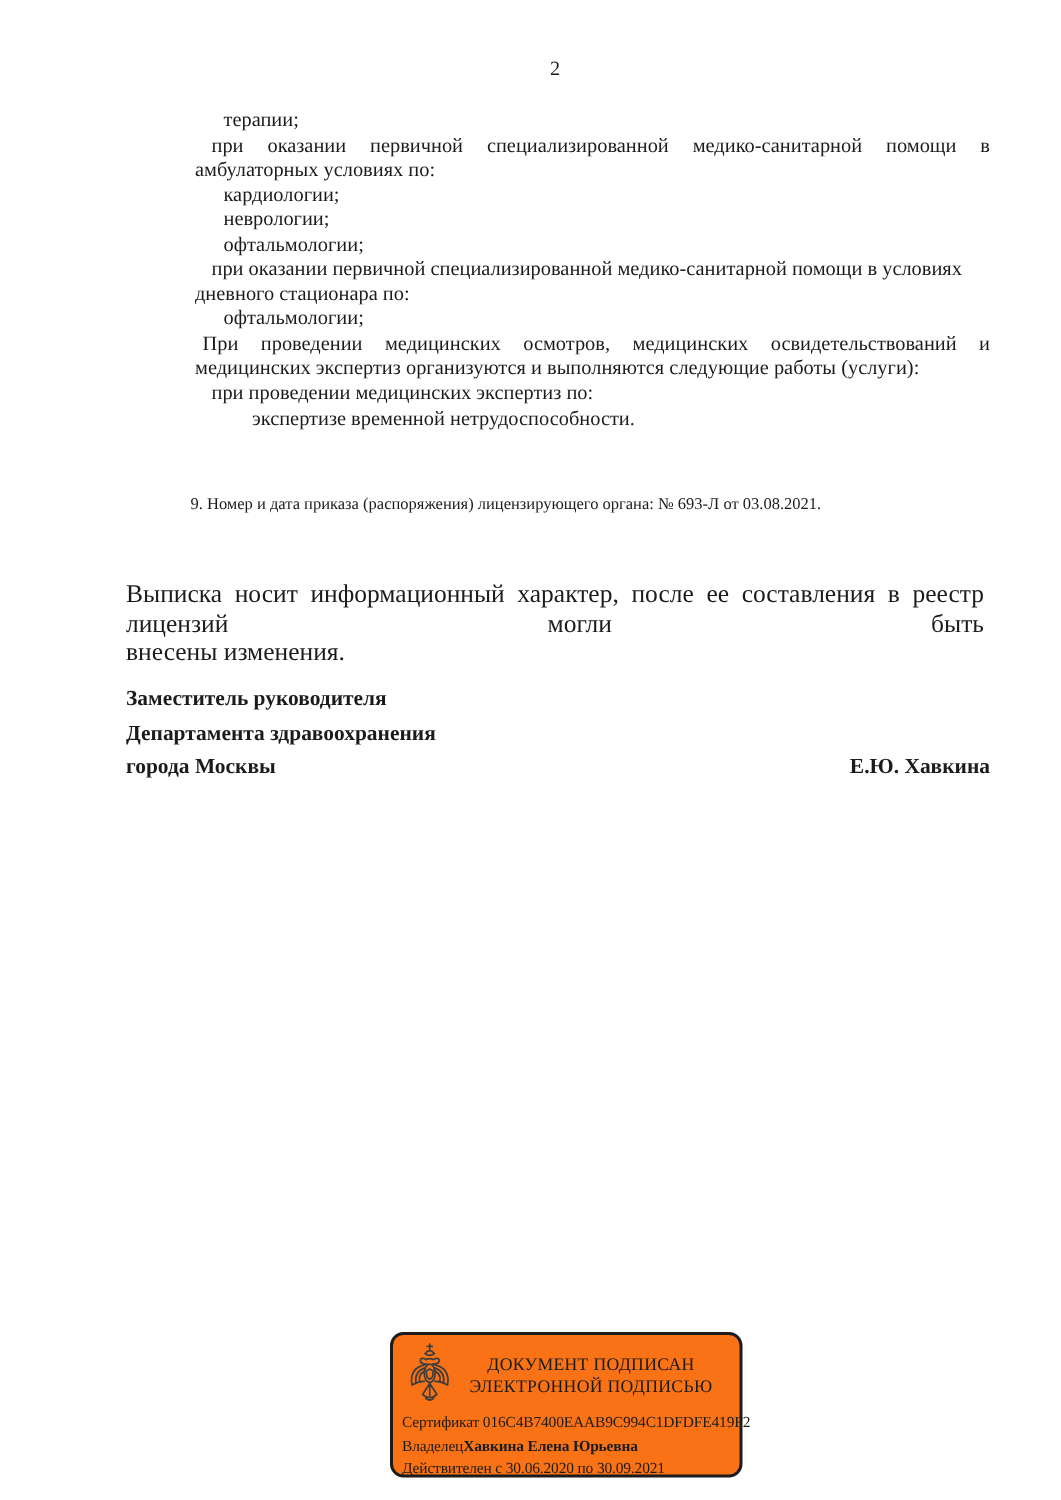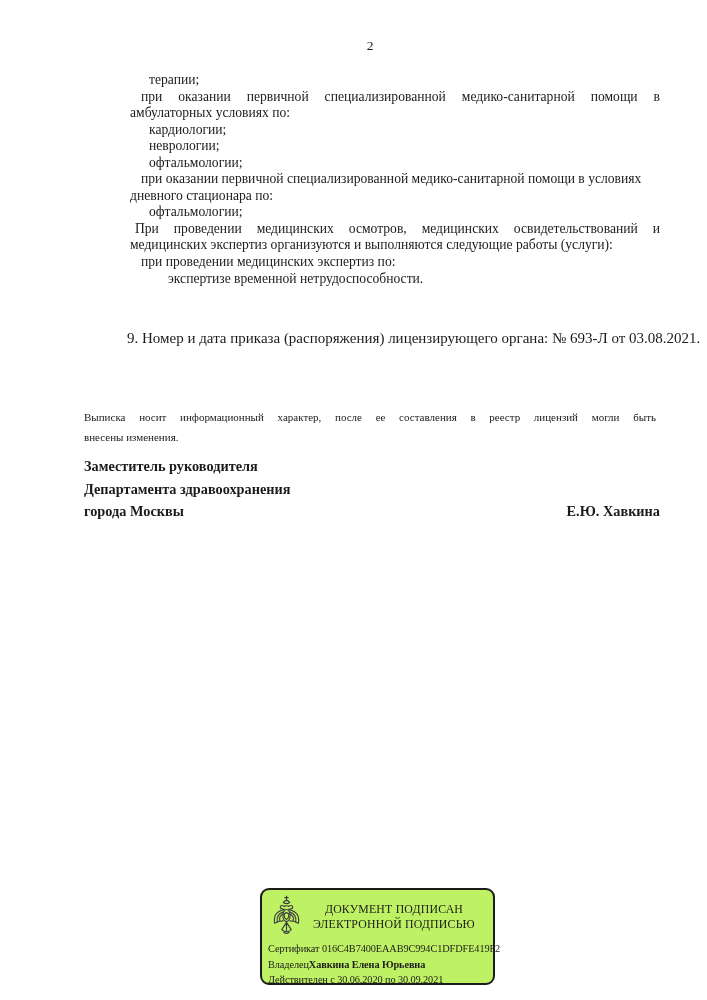--- a/index.html
+++ b/index.html
@@ -25,40 +25,40 @@
   .line{white-space:normal;}
   .ind-a{margin-left:46px;}
   .ind-A{margin-left:51px;}
   .ind-b{margin-left:57px;}
   .ind-c{margin-left:65px;}
   .ind-d{margin-left:84px;}
   .spread{text-align:justify;text-align-last:justify;}
 
   #item9{
     position:absolute;top:330px;left:127px;
-    font-size:15px;white-space:nowrap;
+    font-size:11px;white-space:nowrap;
   }
 
   #note{
-    position:absolute;top:408px;left:84px;width:572px;
-    font-size:11px;line-height:19.5px;
+    position:absolute;top:386px;left:84px;width:572px;
+    font-size:17px;line-height:19.5px;
   }
 
   #signature{
     position:absolute;top:455px;left:84px;width:576px;
     font-weight:bold;font-size:14.3px;line-height:22.5px;
   }
   .sig-row{display:flex;justify-content:space-between;}
 
   #stamp{
     position:absolute;left:260px;top:888px;
     width:220px;height:84px;
     border:2px solid #1c1c1c;border-radius:9px;
     padding:5px 5px 4px 6px;
-    background:#bef264;
+    background:#f97316;
   }
   .stamp-top{display:flex;align-items:center;}
   .eagle{flex:0 0 auto;margin-left:3px;}
   .stamp-title{
     flex:1;text-align:center;
     font-size:11.8px;line-height:15px;
     padding-right:2px;letter-spacing:0.2px;
   }
   .stamp-info{
     margin-top:3px;

